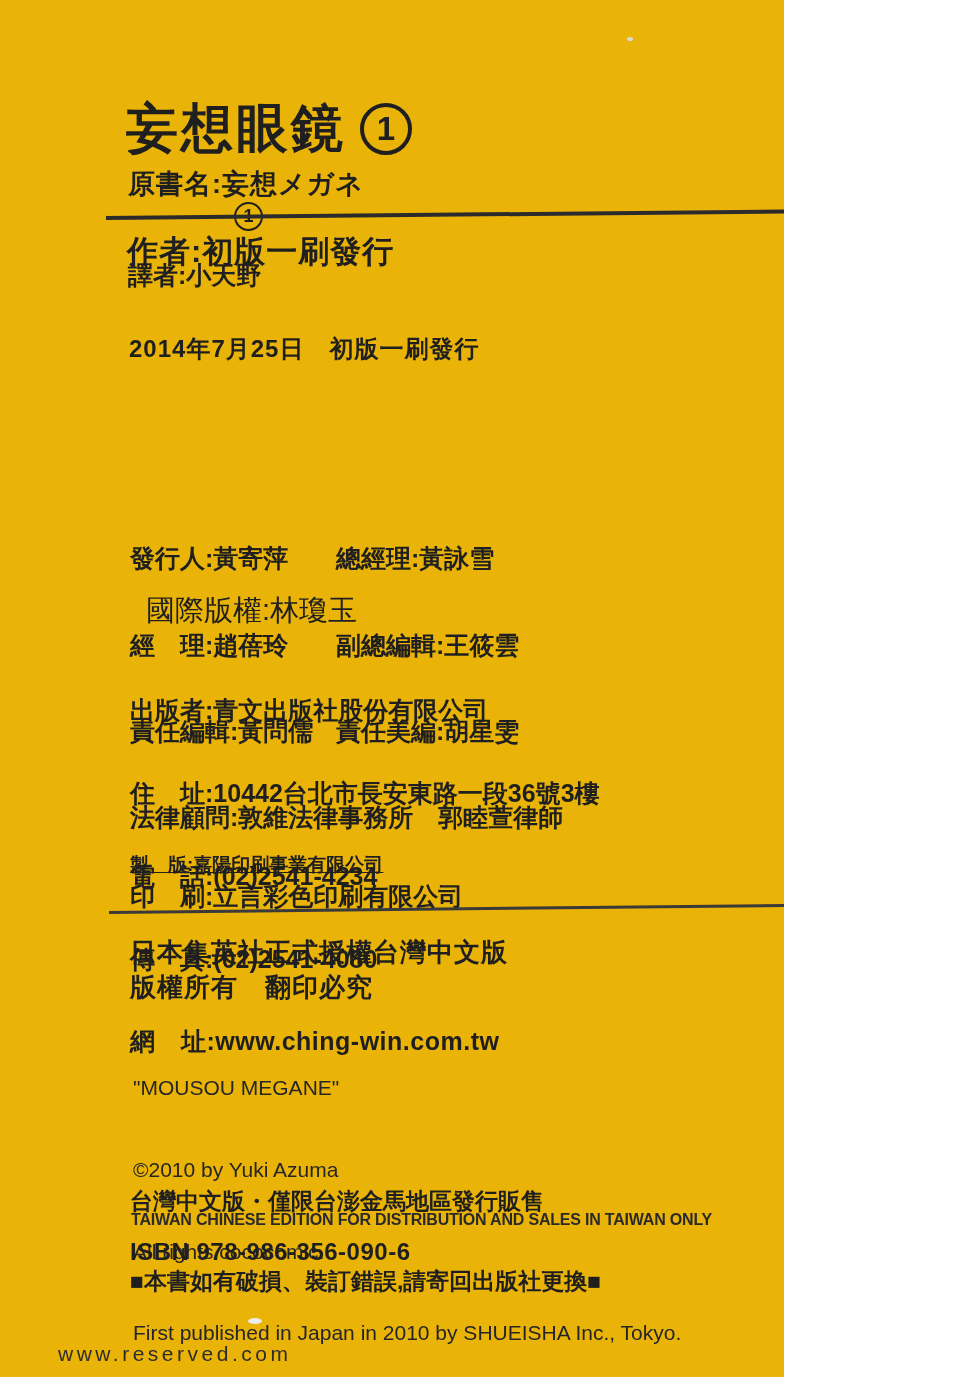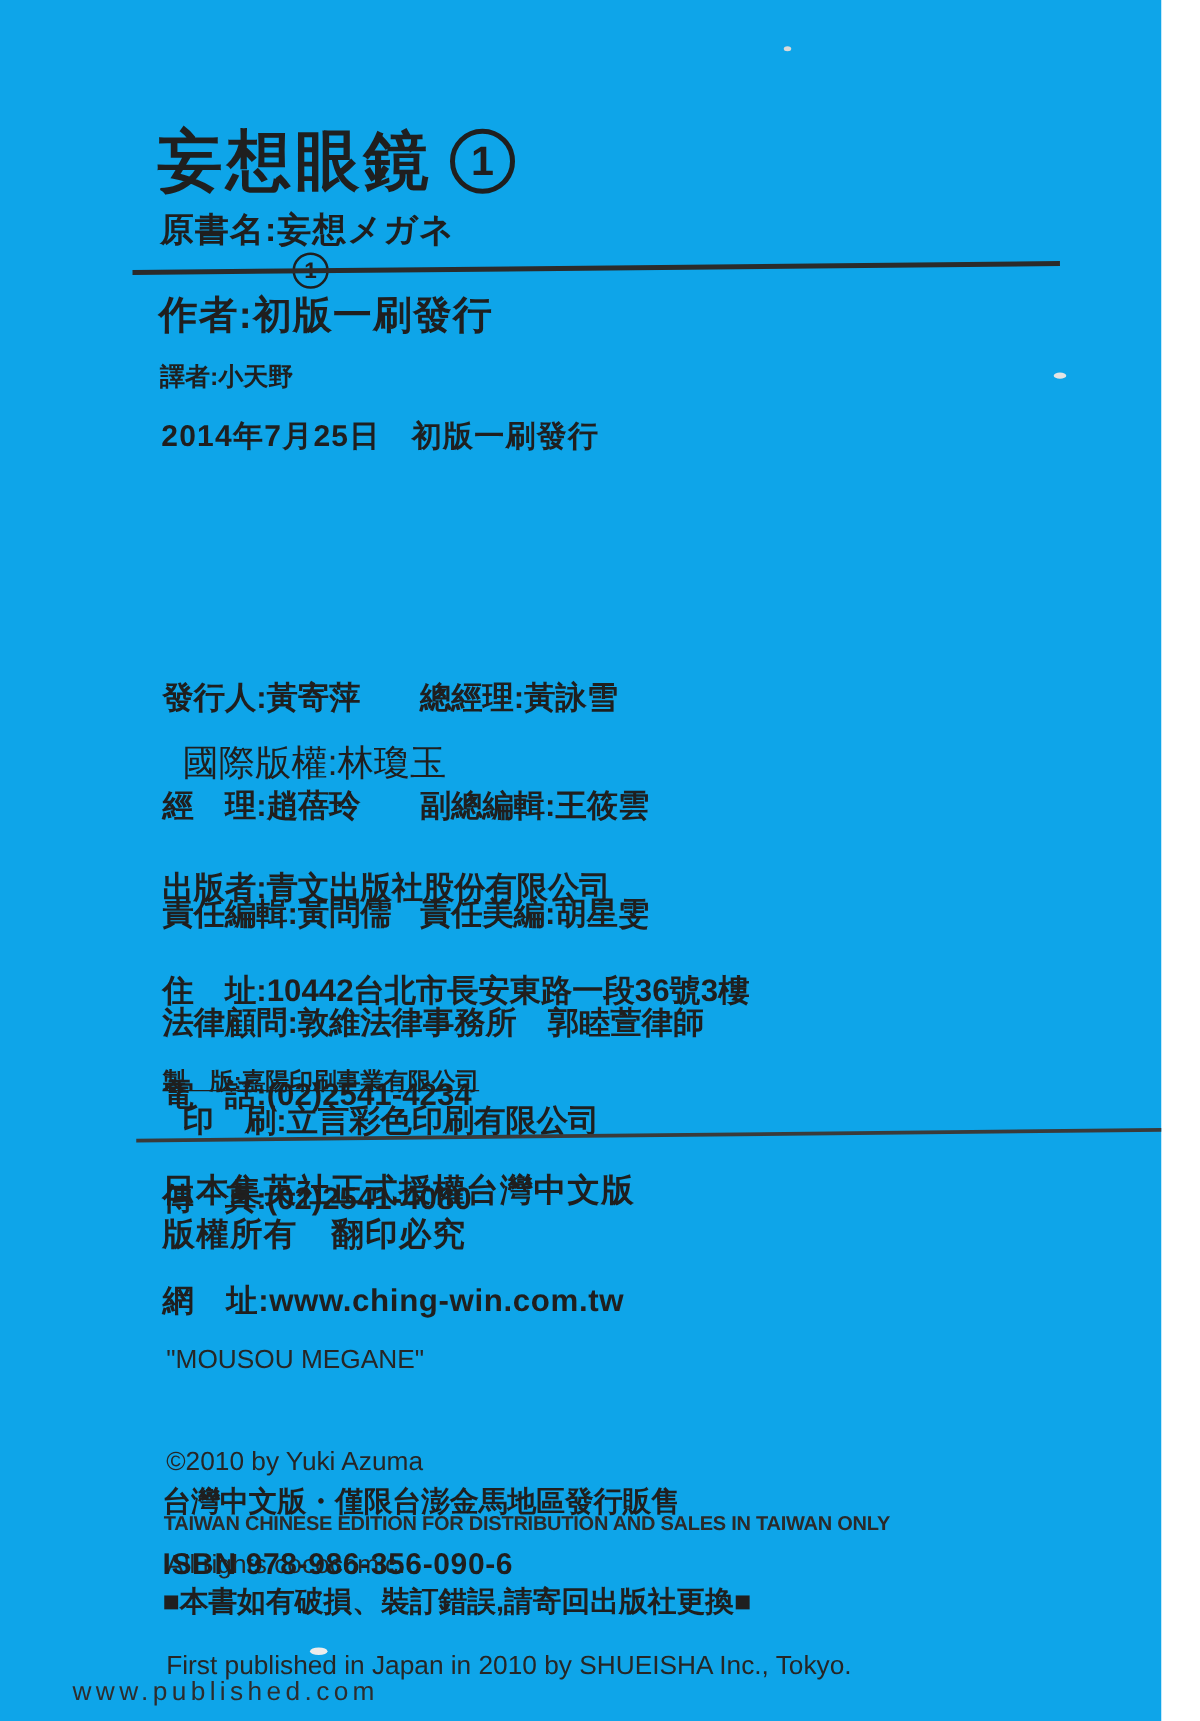--- a/index.html
+++ b/index.html
@@ -1,20 +1,20 @@
 <!DOCTYPE html>
 <html><head>
 <meta charset="utf-8">
 <style>
   html, body { margin: 0; padding: 0; background: #ffffff; }
   .page {
     position: relative;
-    width: 929px;
+    width: 784px;
     height: 1377px;
-    background: #0ea5e9;
+    background: #eab308;
     font-family: "Liberation Sans", sans-serif;
     color: #1f1f1f;
     overflow: hidden;
   }
   .abs { position: absolute; white-space: pre; }
 
   .book-title {
     left: 126px; top: 94px;
     font-size: 52px; font-weight: 800; letter-spacing: 3px;
     display: flex; align-items: center;
@@ -34,36 +34,36 @@
     display: inline-flex; align-items: center; justify-content: center;
     border: 2.5px solid #1f1f1f; border-radius: 50%;
     width: 25px; height: 25px; font-size: 18px; font-weight: 700;
     margin-left: 5px; letter-spacing: 0;
   }
   .rule-1 {
     left: 106px; top: 216px; width: 742px; height: 4px;
     background: #2b2b2b; transform: rotate(-0.55deg); transform-origin: left center;
   }
   .author     { left: 127px; top: 231px; font-size: 31px; font-weight: 800; letter-spacing: 1px; }
-  .translator { left: 128px; top: 288px; font-size: 20px; font-weight: 600; }
+  .translator { left: 128px; top: 259px; font-size: 25px; font-weight: 600; }
   .pub-date   { left: 129px; top: 333px; font-size: 24px; font-weight: 600; letter-spacing: 1px; }
 
   .staff { left: 130px; top: 486px; font-size: 25px; font-weight: 700; }
   .staff-row { display: flex; line-height: 28.5px; }
   .staff-left { width: 206px; white-space: pre; }
   .staff-right { white-space: pre; }
   .intl-rights { left: 146px; top: 591px; font-size: 29px; font-weight: 400; }
 
   .publisher { left: 130px; top: 642px; font-size: 25px; font-weight: 700; line-height: 27.6px; }
   .publisher div { white-space: pre; }
   .pub-latin { letter-spacing: 0.5px; }
 
   .legal     { left: 130px; top: 801px; font-size: 25px; font-weight: 700; }
   .plate     { left: 130px; top: 852px; font-size: 19px; font-weight: 700; text-decoration: underline; }
-  .printing  { left: 130px; top: 880px; font-size: 25px; font-weight: 700; margin-left: 16px; }
+  .printing  { left: 130px; top: 880px; font-size: 25px; font-weight: 700; }
   .rule-2 {
     left: 109px; top: 911px; width: 826px; height: 2.5px;
     background: #3a3a3a; transform: rotate(-0.6deg); transform-origin: left center;
   }
 
   .authorization { left: 130px; top: 935px; font-size: 26px; font-weight: 800; letter-spacing: 1px; }
   .copyright-zh  { left: 130px; top: 970px; font-size: 26px; font-weight: 800; letter-spacing: 1px; }
 
   .english-block { left: 133px; top: 1020px; font-size: 21px; font-weight: 500; line-height: 27.2px; color: #262626; }
   .english-block div { white-space: pre; }
@@ -145,19 +145,19 @@
     <div>First published in Japan in 2010 by SHUEISHA Inc., Tokyo.</div>
     
     
   </div>
 
   <div class="abs region-zh">台灣中文版・僅限台澎金馬地區發行販售</div>
   <div class="abs region-en">TAIWAN CHINESE EDITION FOR DISTRIBUTION AND SALES IN TAIWAN ONLY</div>
   <div class="abs isbn">ISBN 978-986-356-090-6</div>
   <div class="abs damage">■本書如有破損、裝訂錯誤,請寄回出版社更換■</div>
 
-  <div class="abs watermark">www.published.com</div>
+  <div class="abs watermark">www.reserved.com</div>
 
   <div class="speck speck-1"></div>
   <div class="speck speck-2"></div>
   <div class="speck speck-3"></div>
 
 </div>
 
 </body></html>

